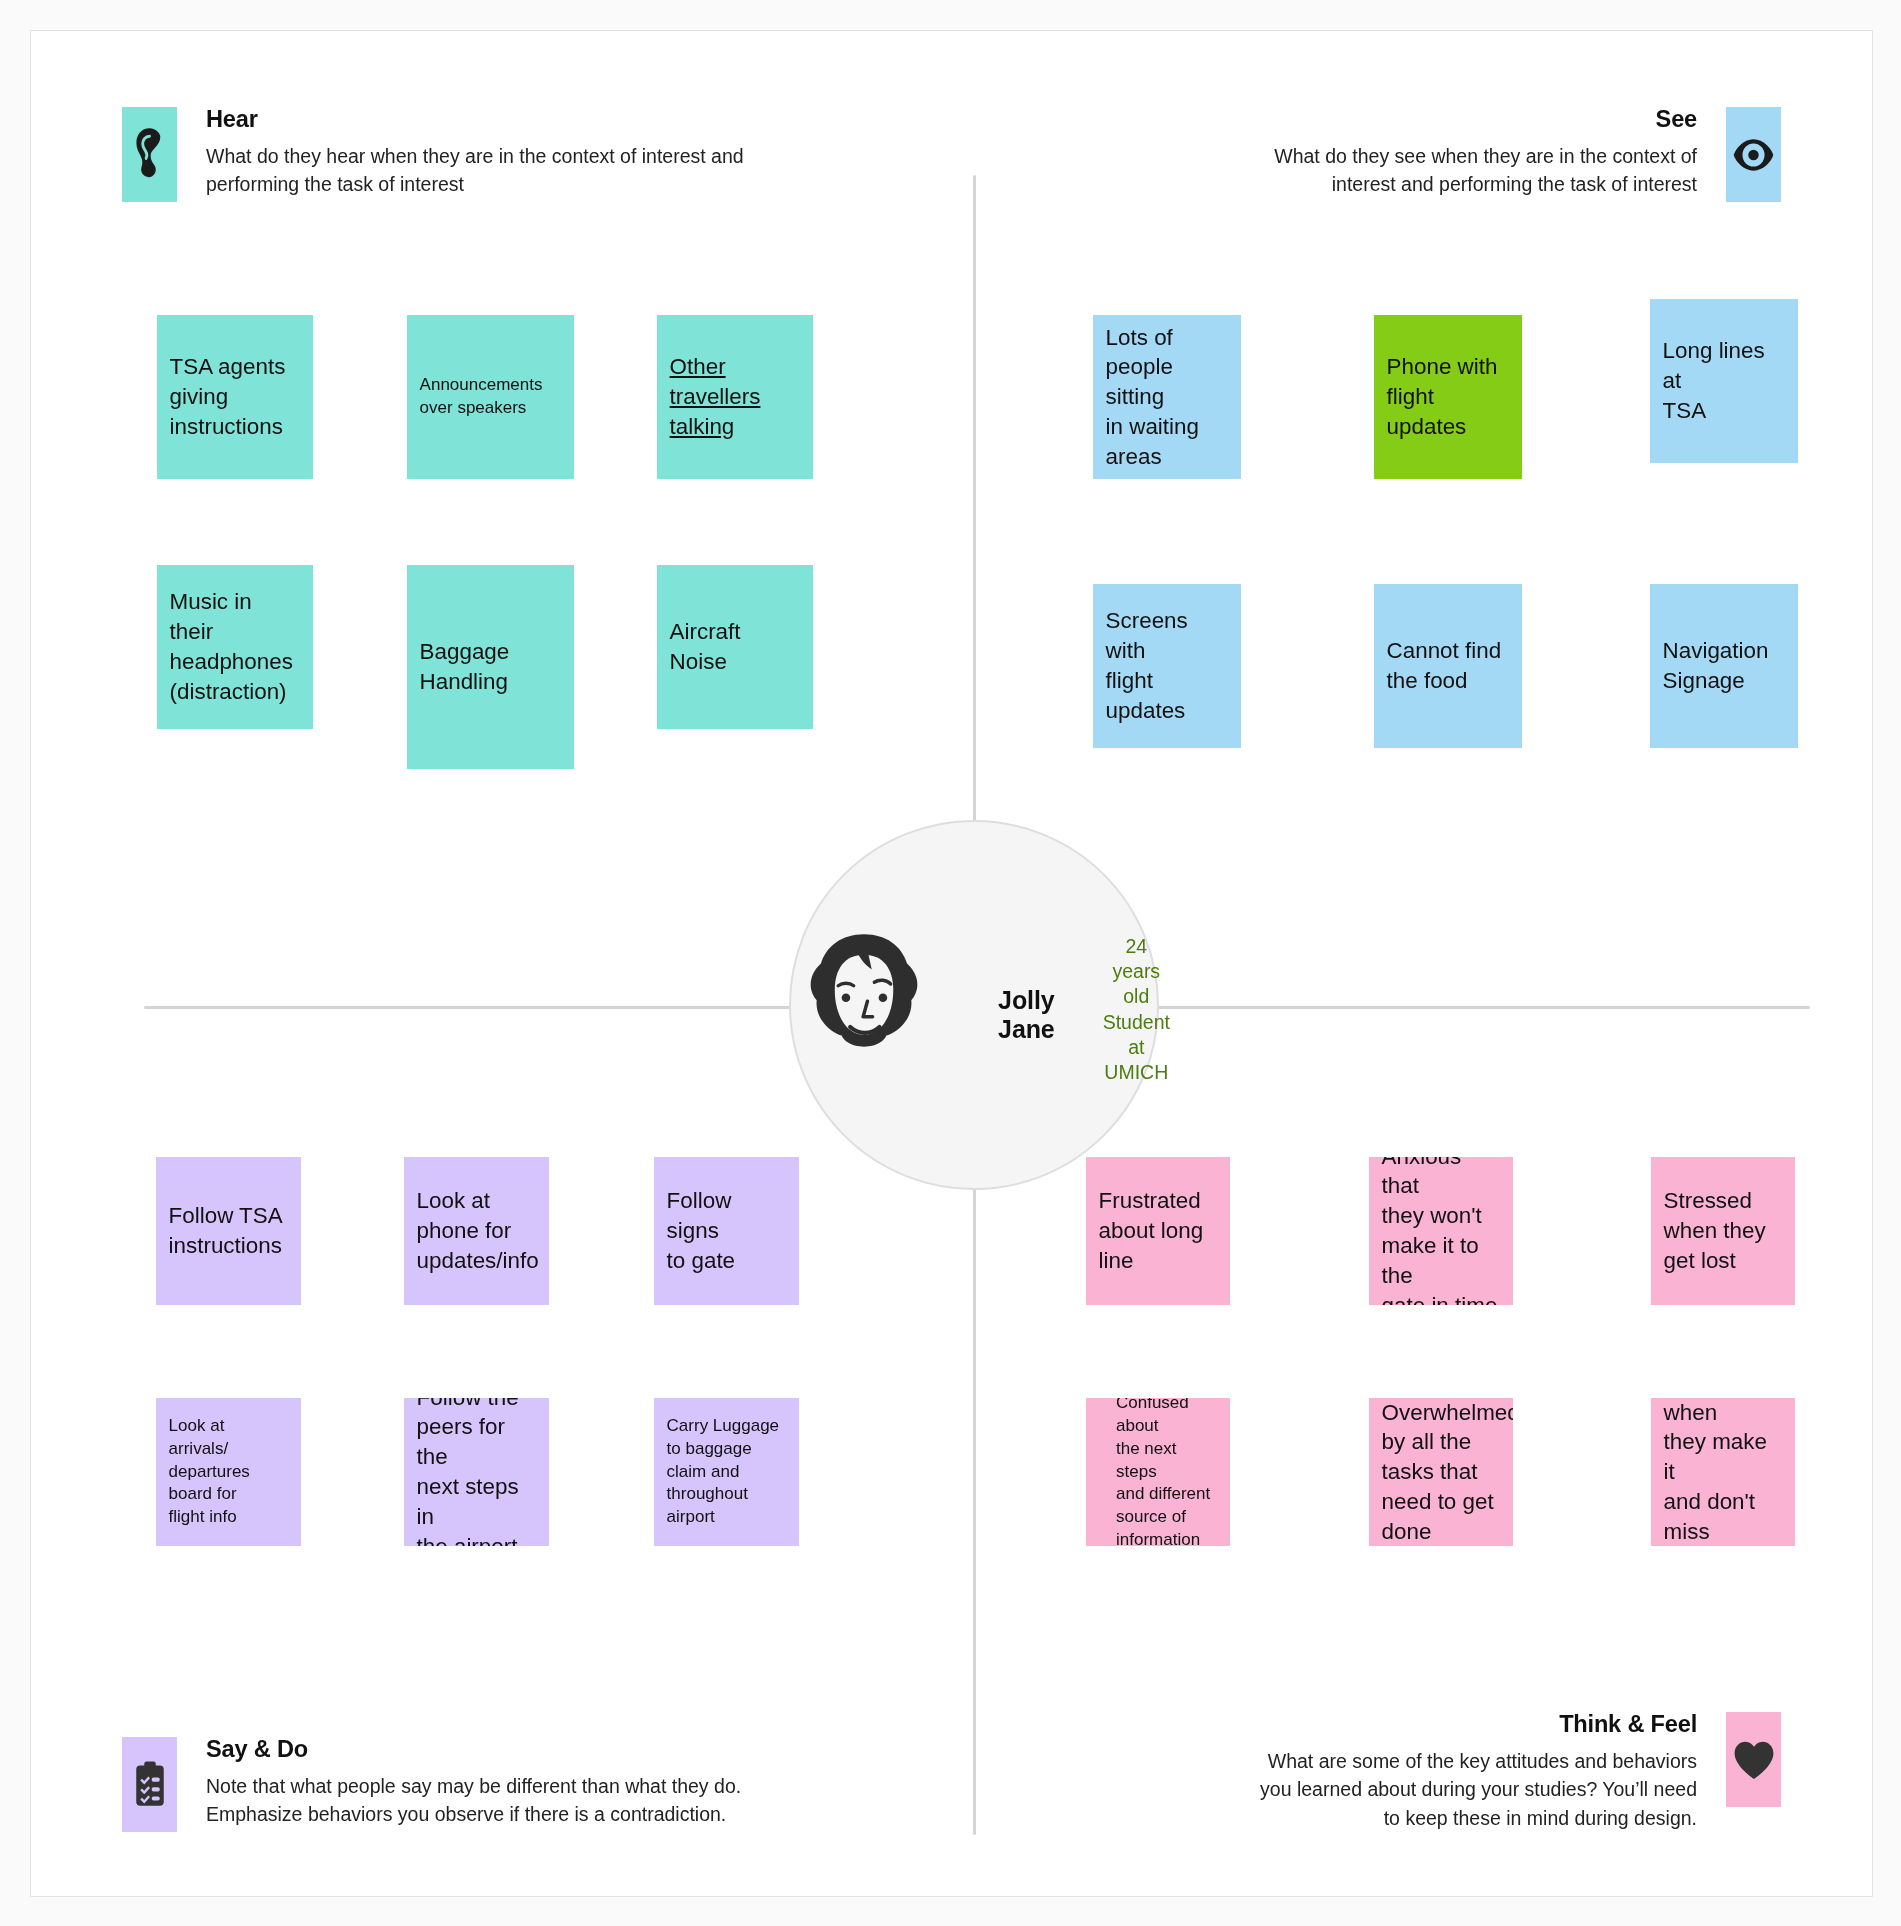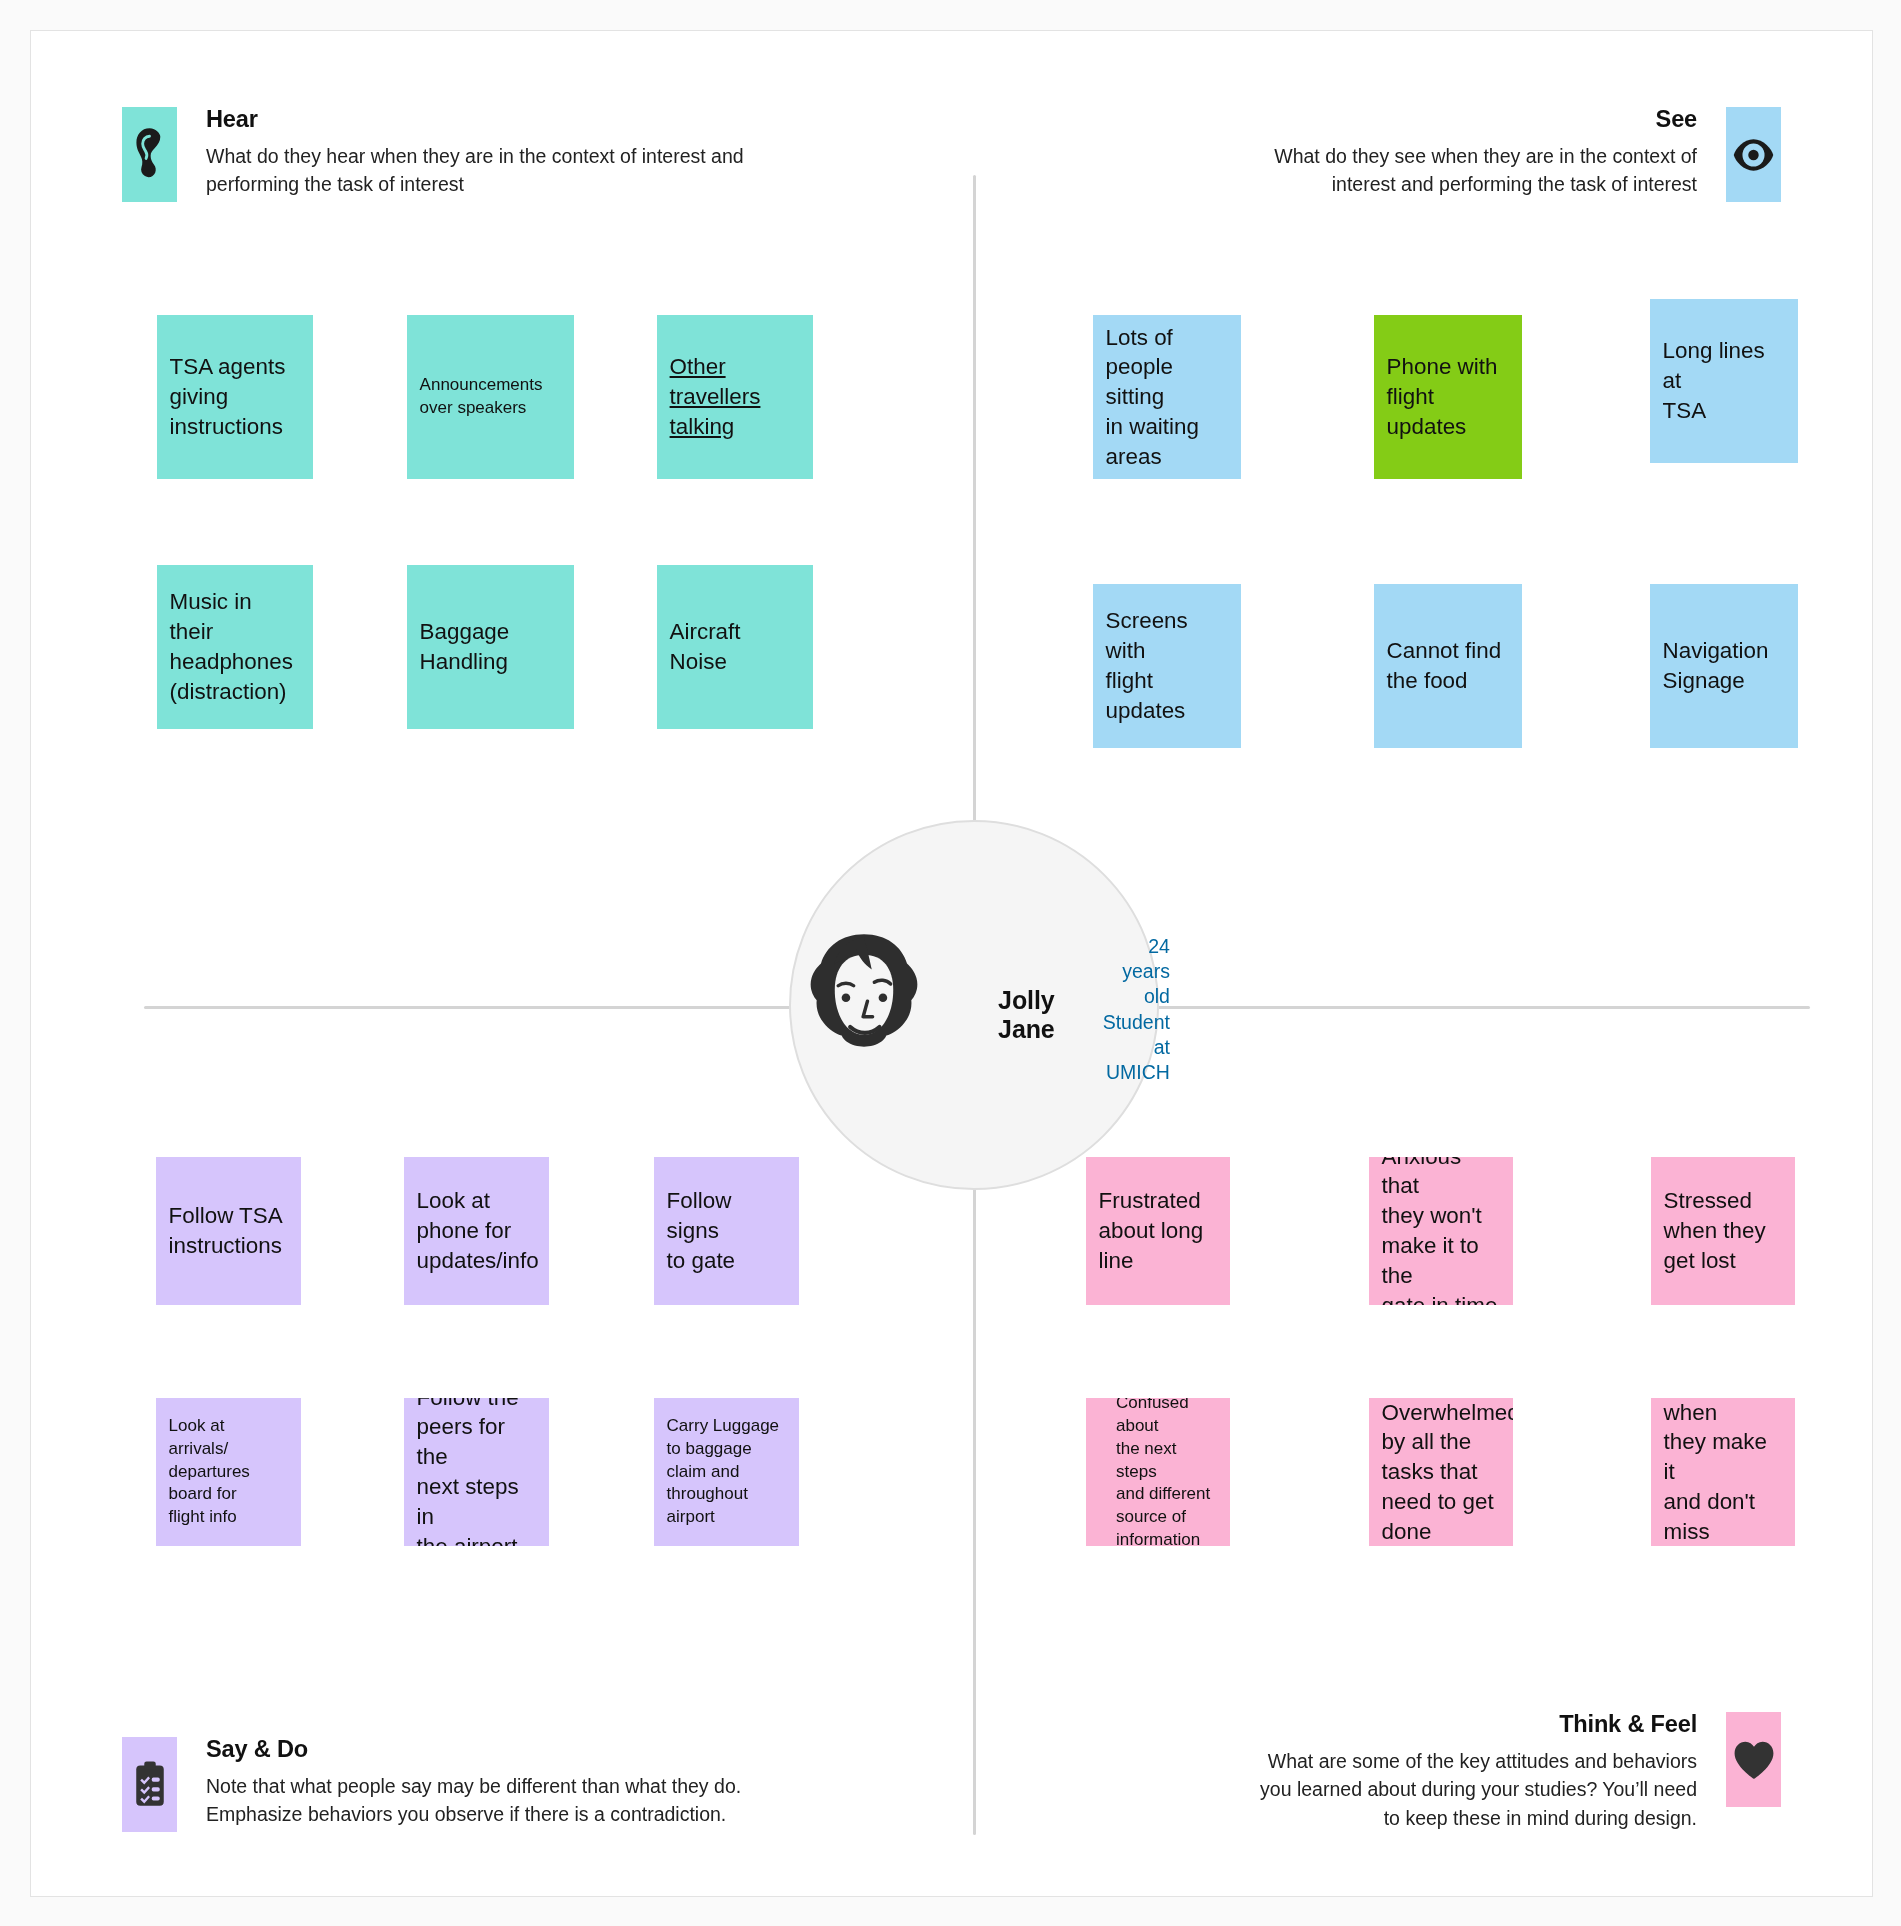--- a/index.html
+++ b/index.html
@@ -115,23 +115,23 @@
   #persona-avatar { width: 172px; height: 155px; margin-top: -10.3px; }
   #persona-name {
     font-size: 25px;
     font-weight: bold;
     color: #111111;
     margin-top: 20.7px;
     letter-spacing: -0.1px;
   }
   #persona-sub {
     font-size: 19.5px;
-    color: #0369a1;
+    color: #4d7c0f;
     margin-top: 9.2px;
-    text-align: right;
+    text-align: center;
     line-height: 1.3;
     white-space: pre-line;
   }
 </style>
 </head>
 <body>
 
 <div id="board">
 
   <div class="divider-v"></div>
@@ -207,21 +207,21 @@
 giving
 instructions</span></div>
       <div class="note small" style="left: 376px; top: 284px; width: 167px; height: 164px; background: rgb(127, 227, 216);"><span>Announcements
 over speakers</span></div>
       <div class="note" style="left: 626px; top: 284px; width: 156px; height: 164px; background: rgb(127, 227, 216); text-decoration: underline;"><span>Other
 travellers
 talking</span></div>
       <div class="note" style="left: 126px; top: 534px; width: 156px; height: 164px; background: rgb(127, 227, 216);"><span>Music in their
 headphones
 (distraction)</span></div>
-      <div class="note" style="left: 376px; top: 534px; width: 167px; height: 164px; background: rgb(127, 227, 216);"><span>Baggage
+      <div class="note" style="left: 376px; top: 534px; width: 167px; height: 204px; background: rgb(127, 227, 216);"><span>Baggage
 Handling</span></div>
       <div class="note" style="left: 626px; top: 534px; width: 156px; height: 164px; background: rgb(127, 227, 216);"><span>Aircraft
 Noise</span></div>
       <div class="note" style="left: 1062px; top: 284px; width: 148px; height: 164px; background: rgb(163, 217, 245);"><span>Lots of
 people sitting
 in waiting
 areas</span></div>
       <div class="note" style="left: 1343px; top: 284px; width: 148px; height: 164px; background: #84cc16;"><span>Phone with
 flight
 updates</span></div>

